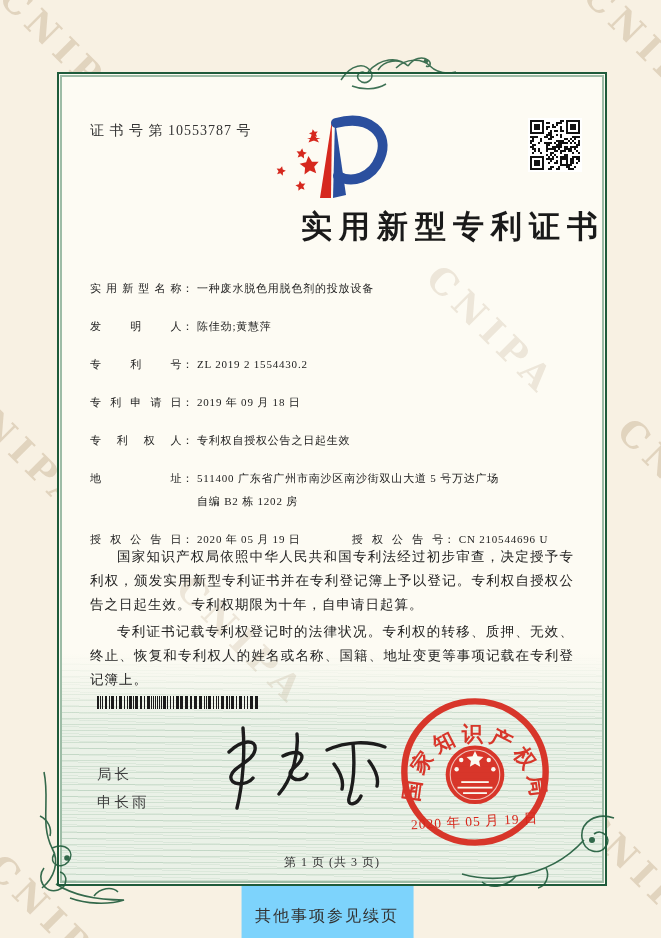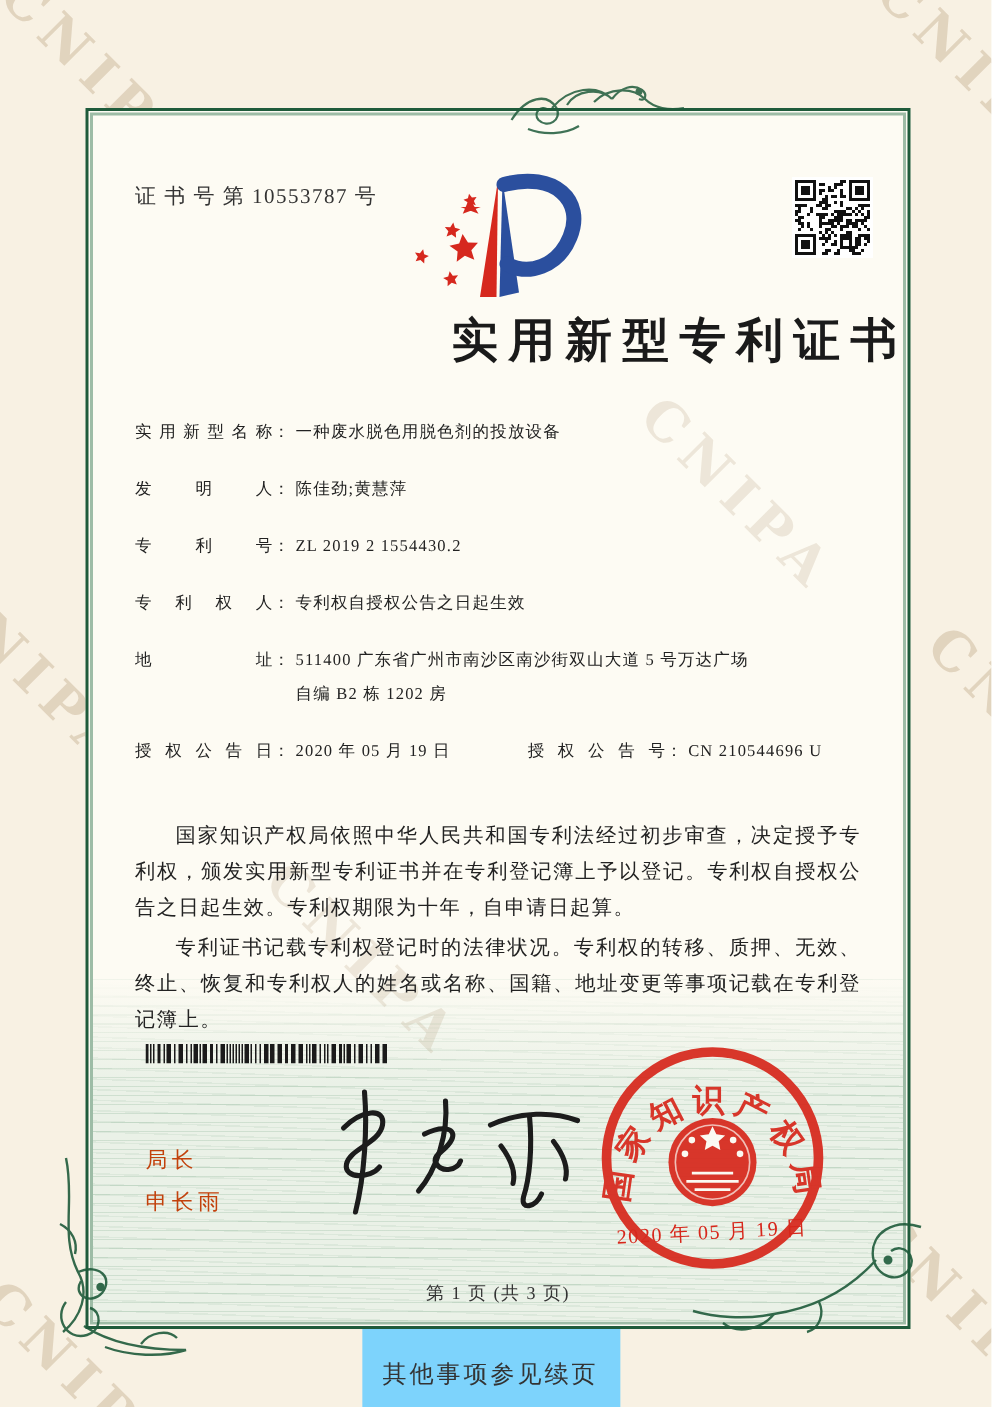--- a/index.html
+++ b/index.html
@@ -40,21 +40,21 @@
   .fvalue{display:inline-block;max-width:376px;letter-spacing:0.8px;vertical-align:top;white-space:normal;}
   .fvalue.num{width:152px;}
 
   .paras{position:absolute;left:28px;right:28px;top:468px;font-size:13.5px;line-height:1.78;
          letter-spacing:1px;text-align:justify;color:#222;z-index:4;}
   .paras p{margin:3px;text-indent:2em;}
 
   .barcode{position:absolute;left:38px;top:622px;z-index:4;}
 
   .director{position:absolute;left:38px;top:686px;font-family:"Liberation Sans","DejaVu Sans",sans-serif;
-            font-size:14.5px;letter-spacing:3px;color:#c2410c;line-height:28px;z-index:4;}
+            font-size:14.5px;letter-spacing:3px;color:#404040;line-height:28px;z-index:4;}
   .signature{position:absolute;left:148px;top:648px;z-index:5;}
 
   .seal{position:absolute;left:338px;top:620px;width:156px;height:156px;z-index:4;opacity:0.92;}
   .seal-date{position:absolute;left:352px;top:738px;width:160px;font-size:13.5px;letter-spacing:1px;
              color:var(--seal-red,#d7271b);transform:rotate(-3deg);z-index:6;white-space:nowrap;}
 
   .page-info{position:absolute;left:0;right:0;top:780px;text-align:center;font-size:12px;
              letter-spacing:1px;color:#333;z-index:4;}
 
   .cont-note{position:absolute;left:50%;top:886px;transform:translateX(-52%);background:#7dd3fc;
@@ -314,20 +314,23 @@
       <div class="row">
         <span class="flabel">实用新型名称</span><span class="colon">：</span><span class="fvalue">一种废水脱色用脱色剂的投放设备</span>
       </div>
       <div class="row">
         <span class="flabel">发明人</span><span class="colon">：</span><span class="fvalue">陈佳劲;黄慧萍</span>
       </div>
       <div class="row">
         <span class="flabel">专利号</span><span class="colon">：</span><span class="fvalue">ZL 2019 2 1554430.2</span>
       </div>
       <div class="row">
+        <span class="flabel">专利申请日</span><span class="colon">：</span><span class="fvalue">2019 年 09 月 18 日</span>
+      </div>
+      <div class="row">
         <span class="flabel">专利权人</span><span class="colon">：</span><span class="fvalue">专利权自授权公告之日起生效</span>
       </div>
       <div class="row">
         <span class="flabel">地址</span><span class="colon">：</span><span class="fvalue"><span>511400 广东省广州市南沙区南沙街双山大道 5 号万达广场</span><br><span>自编 B2 栋 1202 房</span></span>
       </div>
       <div class="row">
         <span class="flabel">授权公告日</span><span class="colon">：</span><span class="fvalue num">2020 年 05 月 19 日</span>
         <span class="flabel">授权公告号</span><span class="colon">：</span><span class="fvalue">CN 210544696 U</span>
       </div>
     </div>

